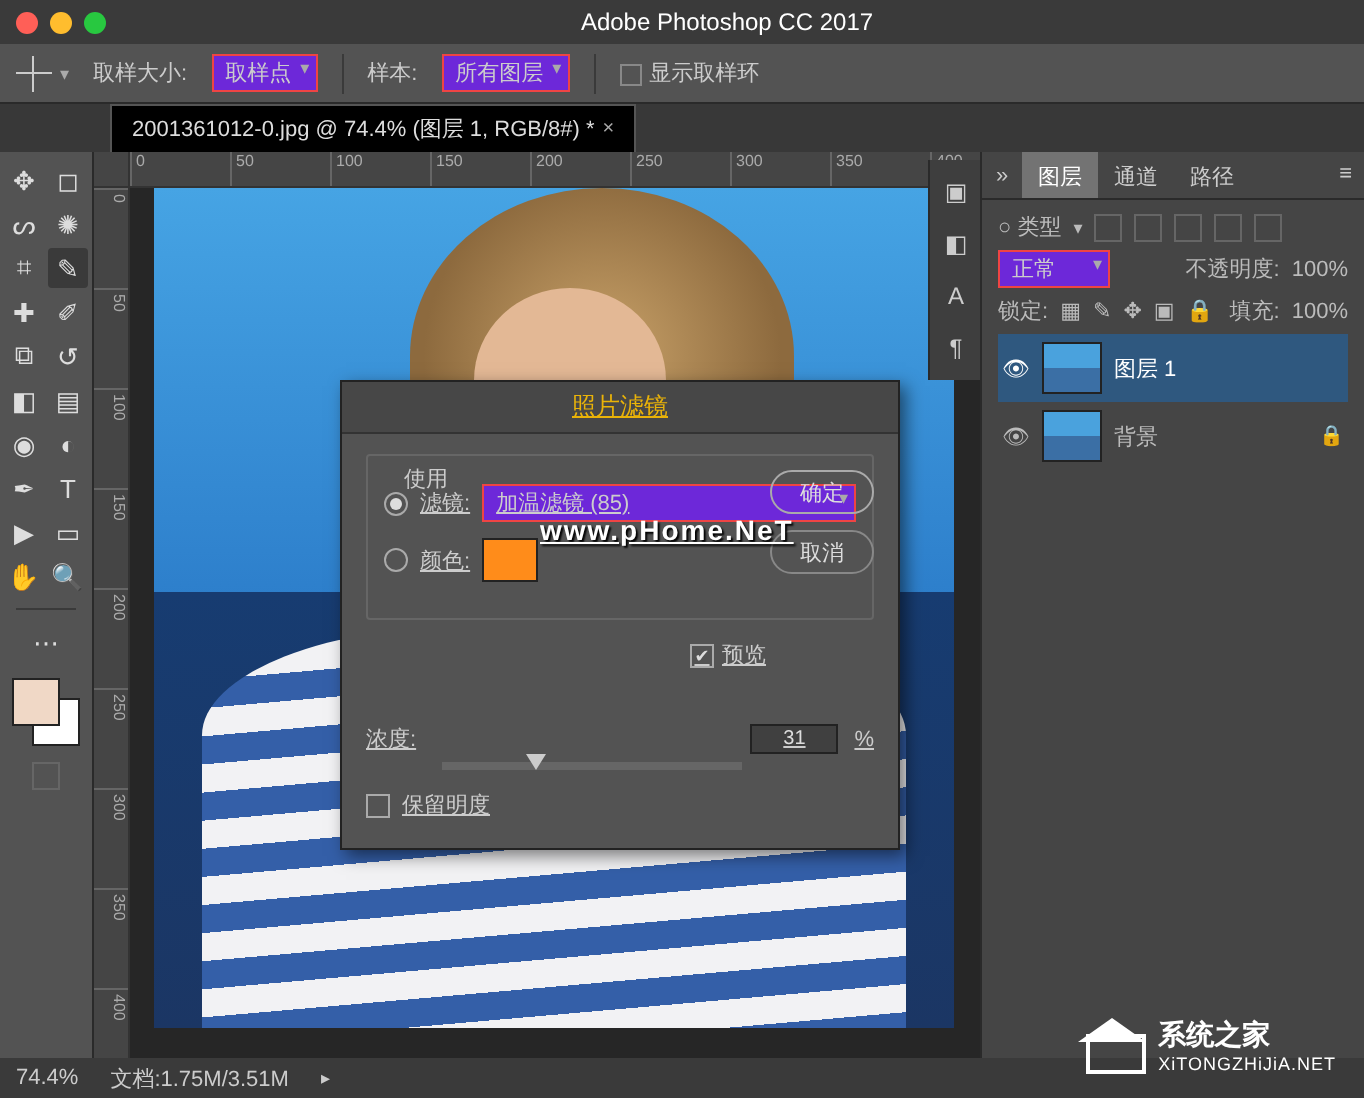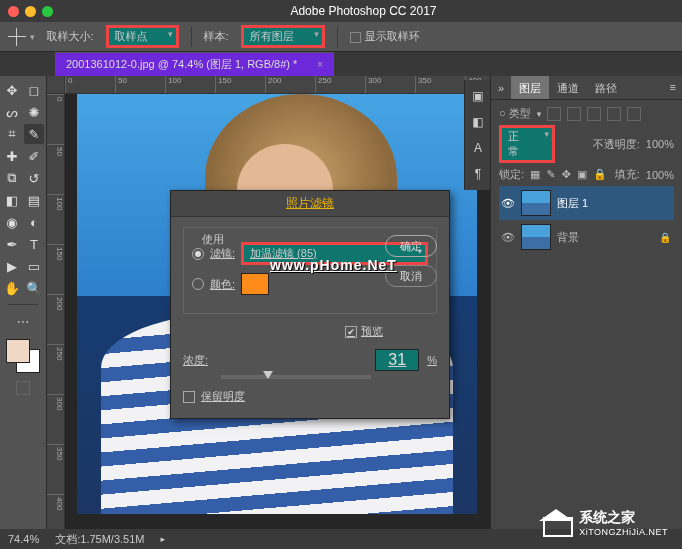--- a/index.html
+++ b/index.html
@@ -14,28 +14,28 @@
   .tl-grn { background: #28c840; }
   .titlebar .title { flex: 1; text-align: center; color: #ffffff; font-size: 12px; }
 
   
   .optbar { height: 30px; background: #535353; display: flex; align-items: center; padding: 0 8px; gap: 12px; border-bottom: 1px solid #2a2a2a; }
   .tool-preview { display:flex; align-items:center; gap:4px; }
   .crosshair { width:18px; height:18px; position:relative; }
   .crosshair::before, .crosshair::after { content:""; position:absolute; background:#ccc; }
   .crosshair::before { left:8px; top:0; width:1px; height:18px; }
   .crosshair::after { top:8px; left:0; height:1px; width:18px; }
-  .dd { background:#0f766e; border:3px solid #ef4444; padding:1px 28px 1px 6px; font-size:11px; position:relative; color:#ccc; }
+  .dd { background:#6d28d9; border:1px solid #ef4444; padding:1px 12px 1px 6px; font-size:11px; position:relative; color:#ccc; }
   .dd::after { content:"▾"; position:absolute; right:3px; top:1px; font-size:9px; color:#aaa; }
   .vsep { width:1px; height:20px; background:#3a3a3a; }
   .cb { width:11px; height:11px; border:1px solid #888; display:inline-block; vertical-align:middle; margin-right:4px; }
 
   
   .doctabs { height: 24px; background:#383838; display:flex; align-items:flex-end; padding-left:55px; }
-  .doctab { background:#6d28d9; color:#ddd; padding:4px 10px; font-size:11px; border-top:1px solid #555; border-left:1px solid #555; border-right:1px solid #555; display:flex; align-items:center; gap:20px; }
+  .doctab { background:#000000; color:#ddd; padding:4px 10px; font-size:11px; border-top:1px solid #555; border-left:1px solid #555; border-right:1px solid #555; display:flex; align-items:center; gap:4px; }
   .doctab .x { font-size:10px; color:#aaa; }
 
   
   .main { position:absolute; top:76px; left:0; right:0; bottom:20px; display:flex; }
   .toolbox { width:47px; background:#535353; border-right:1px solid #2a2a2a; padding:4px 2px; display:flex; flex-direction:column; align-items:center; gap:2px; }
   .toolgrid { display:grid; grid-template-columns: 20px 20px; gap:2px; }
   .tbtn { width:20px; height:20px; display:flex; align-items:center; justify-content:center; color:#ddd; font-size:13px; border-radius:2px; }
   .tbtn.sel { background:#3a3a3a; }
   .swatch-area { margin-top:6px; position:relative; width:34px; height:34px; }
   .sw-fg { position:absolute; top:0; left:0; width:24px; height:24px; background:#f0d8c6; border:1px solid #222; }
@@ -88,25 +88,25 @@
   .dlg-section-label { font-size:11px; color:#ccc; position:absolute; top:4px; left:18px; }
   .use-box { border:1px solid #666; border-radius:2px; padding:14px 8px 10px; margin-bottom:10px; position:relative; }
   .radio-row { display:flex; align-items:center; gap:6px; margin-bottom:8px; }
   .radio { width:12px; height:12px; border:1px solid #aaa; border-radius:50%; display:inline-flex; align-items:center; justify-content:center; }
   .radio.on::after { content:""; width:6px; height:6px; background:#ddd; border-radius:50%; }
   .filter-dd { flex:1; }
   .color-sw { width:28px; height:22px; background:#ff8c1a; border:1px solid #222; }
   .dlg-btns { position:absolute; top:18px; right:12px; display:flex; flex-direction:column; gap:8px; }
   .dbtn { width:52px; height:22px; border:1px solid #888; border-radius:11px; background:transparent; color:#ddd; font-size:11px; display:flex; align-items:center; justify-content:center; }
   .dbtn.primary { border-color:#aaa; }
-  .preview-row { display:flex; align-items:center; gap:4px; justify-content:flex-end; margin:4px 54px 10px 0; }
+  .preview-row { display:flex; align-items:center; gap:4px; justify-content:flex-end; margin:4px 54px 27px 0; }
   .chk { width:12px; height:12px; border:1px solid #aaa; display:inline-flex; align-items:center; justify-content:center; font-size:9px; color:#ddd; }
   .chk.on::after { content:"✔"; }
   .density-row { display:flex; align-items:center; gap:8px; }
-  .density-row input[type=text] { width:44px; background:#0f766e; border:1px solid #222; color:#ddd; text-align:center; font-size:16px; padding:1px 0; }
+  .density-row input[type=text] { width:44px; background:#404040; border:1px solid #222; color:#ddd; text-align:center; font-size:10px; padding:1px 0; }
   .slider { margin:4px 0 10px 38px; width:150px; height:4px; background:#666; position:relative; }
   .slider::after { content:""; position:absolute; top:-4px; left:28%; width:0; height:0; border-left:5px solid transparent; border-right:5px solid transparent; border-top:8px solid #ccc; }
   .preserve-row { display:flex; align-items:center; gap:6px; }
 
   
   .wm1 { position:absolute; top:257px; left:270px; color:#fff; font-size:14px; font-weight:bold; text-shadow:1px 1px 1px #000; letter-spacing:1px; pointer-events:none;text-decoration:underline; }
   .wm2 { position:absolute; bottom:12px; right:14px; display:flex; align-items:center; gap:6px; color:#fff; pointer-events:none; }
   .wm2 .house { width:34px; height:28px; position:relative; }
   .wm2 .house::before { content:""; position:absolute; bottom:0; left:4px; width:26px; height:16px; border:2px solid #fff; }
   .wm2 .house::after { content:""; position:absolute; top:0; left:0; width:0; height:0; border-left:17px solid transparent; border-right:17px solid transparent; border-bottom:12px solid #fff; }

